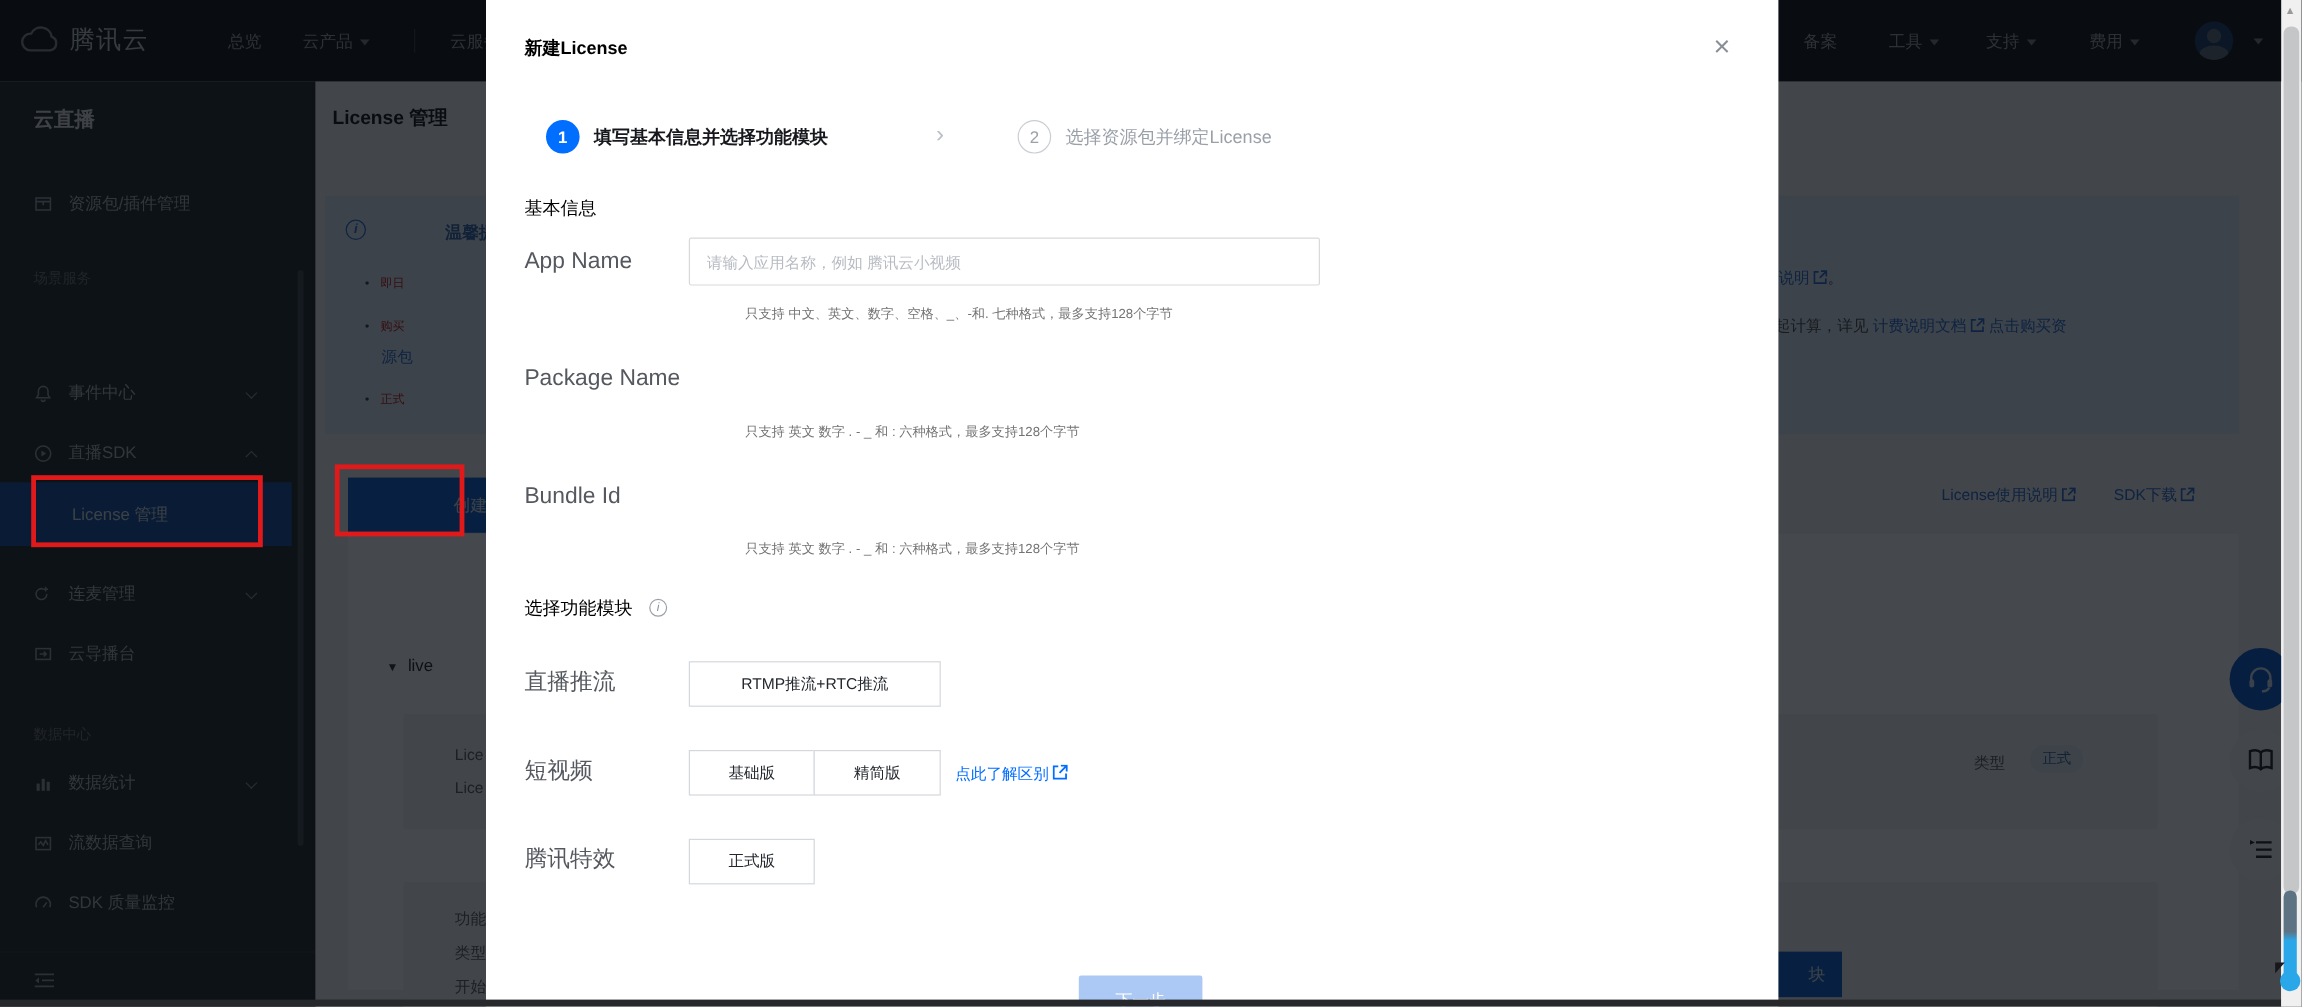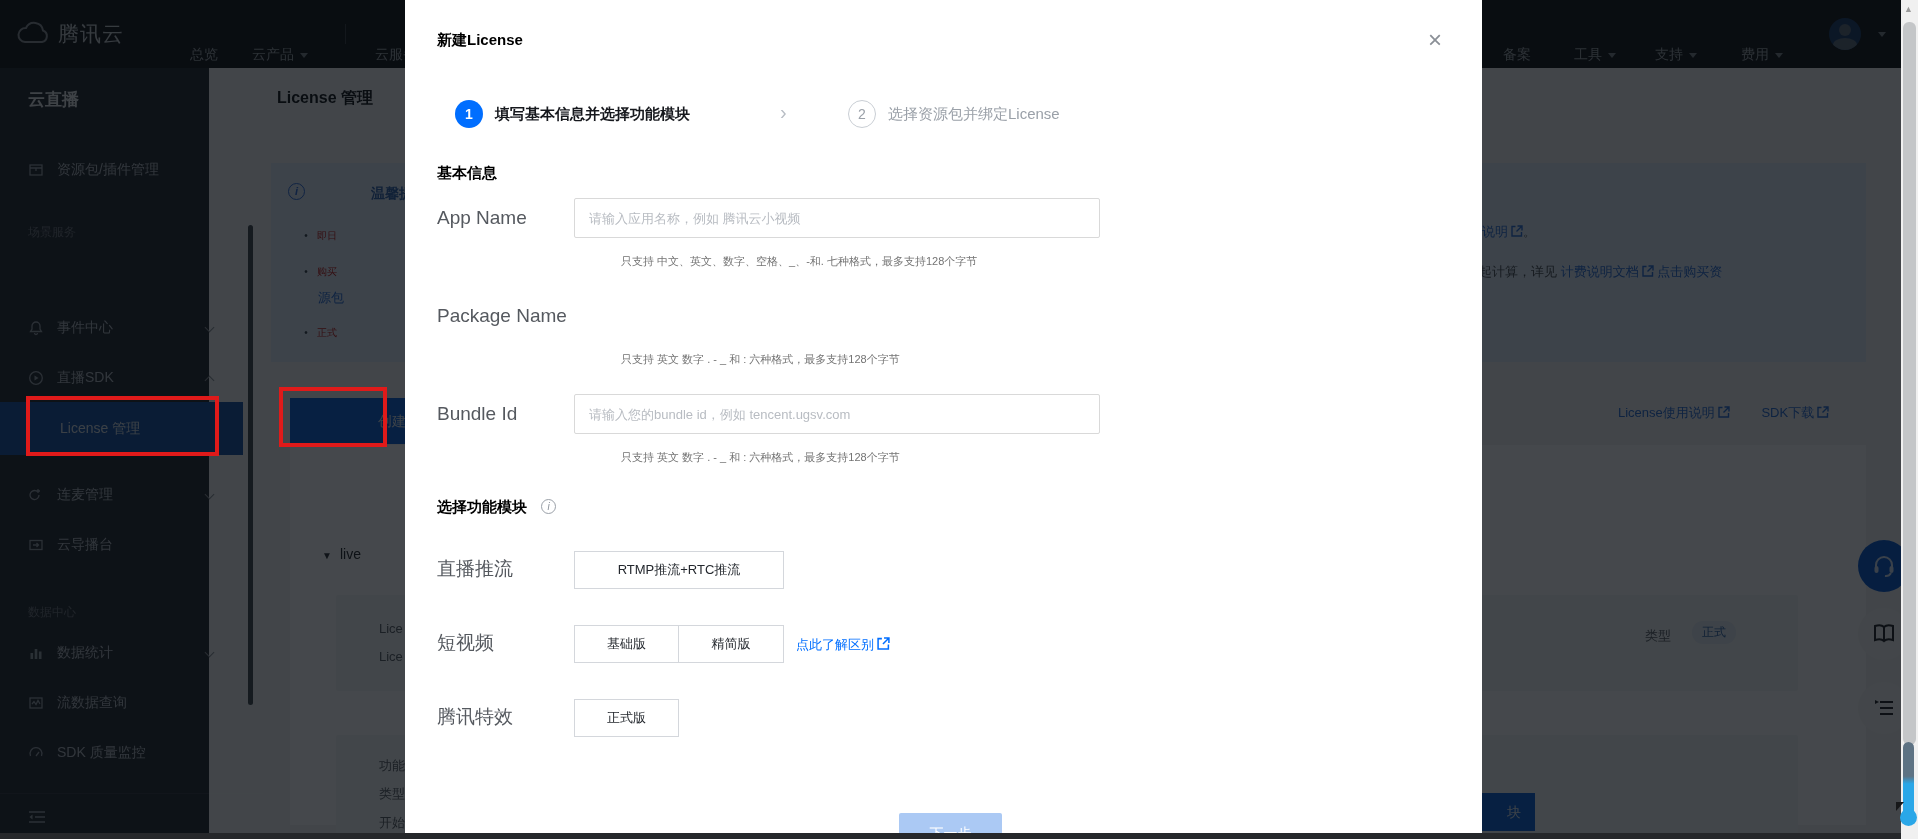--- a/index.html
+++ b/index.html
@@ -2,30 +2,30 @@
 <html><head>
 <meta charset="utf-8">
 <style>
   * { margin:0; padding:0; box-sizing:border-box; }
   body { font-family:"Liberation Sans","DejaVu Sans",sans-serif; background:#000; }
   .screen { position:relative; width:1918px; height:839px; overflow:hidden; background:#eef0f4; }
   .abs { position:absolute; }
 
   
   .topnav { position:absolute; left:0; top:0; width:1918px; height:68px; background:#15181d; z-index:1; }
-  .topnav .navitem { position:absolute; top:0; height:68px; line-height:68px; color:#9ba1a8; font-size:14px; cursor:pointer;margin-top:20px; }
+  .topnav .navitem { position:absolute; top:0; height:68px; line-height:68px; color:#9ba1a8; font-size:14px; cursor:pointer; }
   .brand { position:absolute; left:58px; top:0; height:68px; line-height:68px; color:#c2c7cd; font-size:21px; letter-spacing:1px; }
   .caret { display:inline-block; width:0; height:0; border-left:4px solid transparent; border-right:4px solid transparent; border-top:5px solid #7c838b; margin-left:6px; vertical-align:middle; }
   .navdivider { position:absolute; left:345px; top:24px; width:1px; height:20px; background:#3a3f46; }
   .avatar { position:absolute; left:1829px; top:18px; width:32px; height:32px; border-radius:50%; background:#1d3f6e; overflow:hidden; cursor:pointer; }
   .avatar .head { position:absolute; left:10px; top:6px; width:12px; height:12px; border-radius:50%; background:#5c6b7d; }
   .avatar .body { position:absolute; left:4px; top:20px; width:24px; height:14px; border-radius:50% 50% 0 0; background:#5c6b7d; }
 
   
-  .sidebar { position:absolute; left:0; top:68px; width:209px; height:771px; background:#262b33; z-index:1; }
+  .sidebar { position:absolute; left:0; top:68px; width:263px; height:771px; background:#262b33; z-index:1; }
   .sb-title { position:absolute; left:28px; top:20px; color:#dfe3e8; font-size:17px; font-weight:bold; }
   .srow { position:absolute; left:0; width:243px; height:40px; display:flex; align-items:center; padding-left:28px; color:#aeb5bf; font-size:14px; gap:13px; cursor:pointer; }
   .srow svg { flex:0 0 auto; }
   .ssec { position:absolute; left:28px; color:#6b727b; font-size:12px; }
   .chev { position:absolute; right:30px; width:7px; height:7px; border-right:1.5px solid #8a9099; border-bottom:1.5px solid #8a9099; transform:rotate(45deg); margin-top:-2px; }
   .chev.up { transform:rotate(-135deg); margin-top:4px; }
   .sel-item { position:absolute; left:0; top:334px; width:243px; height:53px; background:#1a54a8; color:#d4dce6; font-size:14px; line-height:53px; padding-left:60px; cursor:pointer; }
   .sb-scroll { position:absolute; left:248px; top:157px; width:5px; height:480px; background:#434a54; border-radius:3px; }
   .sb-collapse { position:absolute; left:0; bottom:0; width:263px; height:46px; border-top:1px solid rgba(255,255,255,0.07); display:flex; align-items:center; padding-left:28px; cursor:pointer; }
 
@@ -53,21 +53,21 @@
 
   
   .modal { position:absolute; left:405px; top:0; width:1077px; height:839px; background:#ffffff; z-index:50; }
   .m-title { position:absolute; left:32px; top:31px; font-size:15px; font-weight:bold; color:#000; }
   .m-close { position:absolute; left:1023px; top:28px; font-size:24px; color:#8a8f96; cursor:pointer; line-height:24px; }
   .step-circle { position:absolute; top:100px; width:28px; height:28px; border-radius:50%; text-align:center; line-height:28px; font-size:14px; }
   .step1 { left:50px; background:#006eff; color:#fff; font-weight:bold; }
   .step2 { left:443px; border:1px solid #c9ced4; color:#9aa0a8; line-height:26px; }
   .step-label { position:absolute; top:105px; font-size:15px; white-space:nowrap; }
   .step-arrow { position:absolute; left:375px; top:101px; color:#b9bec5; font-size:20px; }
-  .sec-head { position:absolute; left:32px; font-size:15px; font-weight:bold; color:#000; }
+  .sec-head { position:absolute; left:32px; font-size:15px; font-weight:normal; color:#000; }
   .f-label { position:absolute; left:32px; width:130px; font-size:19px; color:#55595f; line-height:40px; }
   .f-input { position:absolute; left:169px; width:526px; height:40px; border:1px solid #d9d9d9; border-radius:2px; padding:0 14px; font-size:13px; color:#333; font-family:"Liberation Sans","DejaVu Sans",sans-serif; outline:none; }
   .f-input::placeholder { color:#b8bcc2; }
   .f-hint { position:absolute; left:169px; font-size:11px; color:#737373; white-space:nowrap;margin-left:47px; }
   .opt-btn { position:absolute; height:38px; border:1px solid #d4d7dc; background:#fff; font-size:13px; color:#24282e; text-align:center; line-height:36px; cursor:pointer; }
   .i-circle { position:absolute; width:15px; height:15px; border-radius:50%; border:1.3px solid #9aa0a8; color:#8a9099; font-size:10px; text-align:center; line-height:14px; font-style:italic; }
   .next-btn { position:absolute; left:494px; top:813px; width:103px; height:40px; background:#abc9f4; color:#fff; font-size:14px; text-align:center; line-height:40px; border-radius:2px; cursor:pointer; }
 
   
   .redbox { position:absolute; border:4px solid #e01a1a; z-index:60; }
@@ -276,21 +276,20 @@
     <div class="sec-head" style="top:164px">基本信息</div>
 
     <div class="f-label" style="top:198px">App Name</div>
     <input class="f-input" type="text" style="top: 198px;" placeholder="请输入应用名称，例如 腾讯云小视频">
     <div class="f-hint" style="top:254px">只支持 中文、英文、数字、空格、_、-和. 七种格式，最多支持128个字节</div>
 
     <div class="f-label" style="top:296px">Package Name</div>
     <div class="f-hint" style="top:352px">只支持 英文 数字 . - _ 和 : 六种格式，最多支持128个字节</div>
 
     <div class="f-label" style="top:394px">Bundle Id</div>
-    <input class="f-input" type="text" style="top: 394px;" placeholder="请输入您的bundle id，例如 tencent.ugsv.com">
     <div class="f-hint" style="top:450px">只支持 英文 数字 . - _ 和 : 六种格式，最多支持128个字节</div>
 
     <div class="sec-head" style="top:498px">选择功能模块</div>
     <div class="i-circle" style="left:136px;top:499px">i</div>
 
     <div class="f-label" style="top:550px;line-height:38px">直播推流</div>
     <div class="opt-btn" style="left:169px;top:551px;width:210px">RTMP推流+RTC推流</div>
 
     <div class="f-label" style="top:624px;line-height:38px">短视频</div>
     <div class="opt-btn" style="left:169px;top:625px;width:105px">基础版</div>

